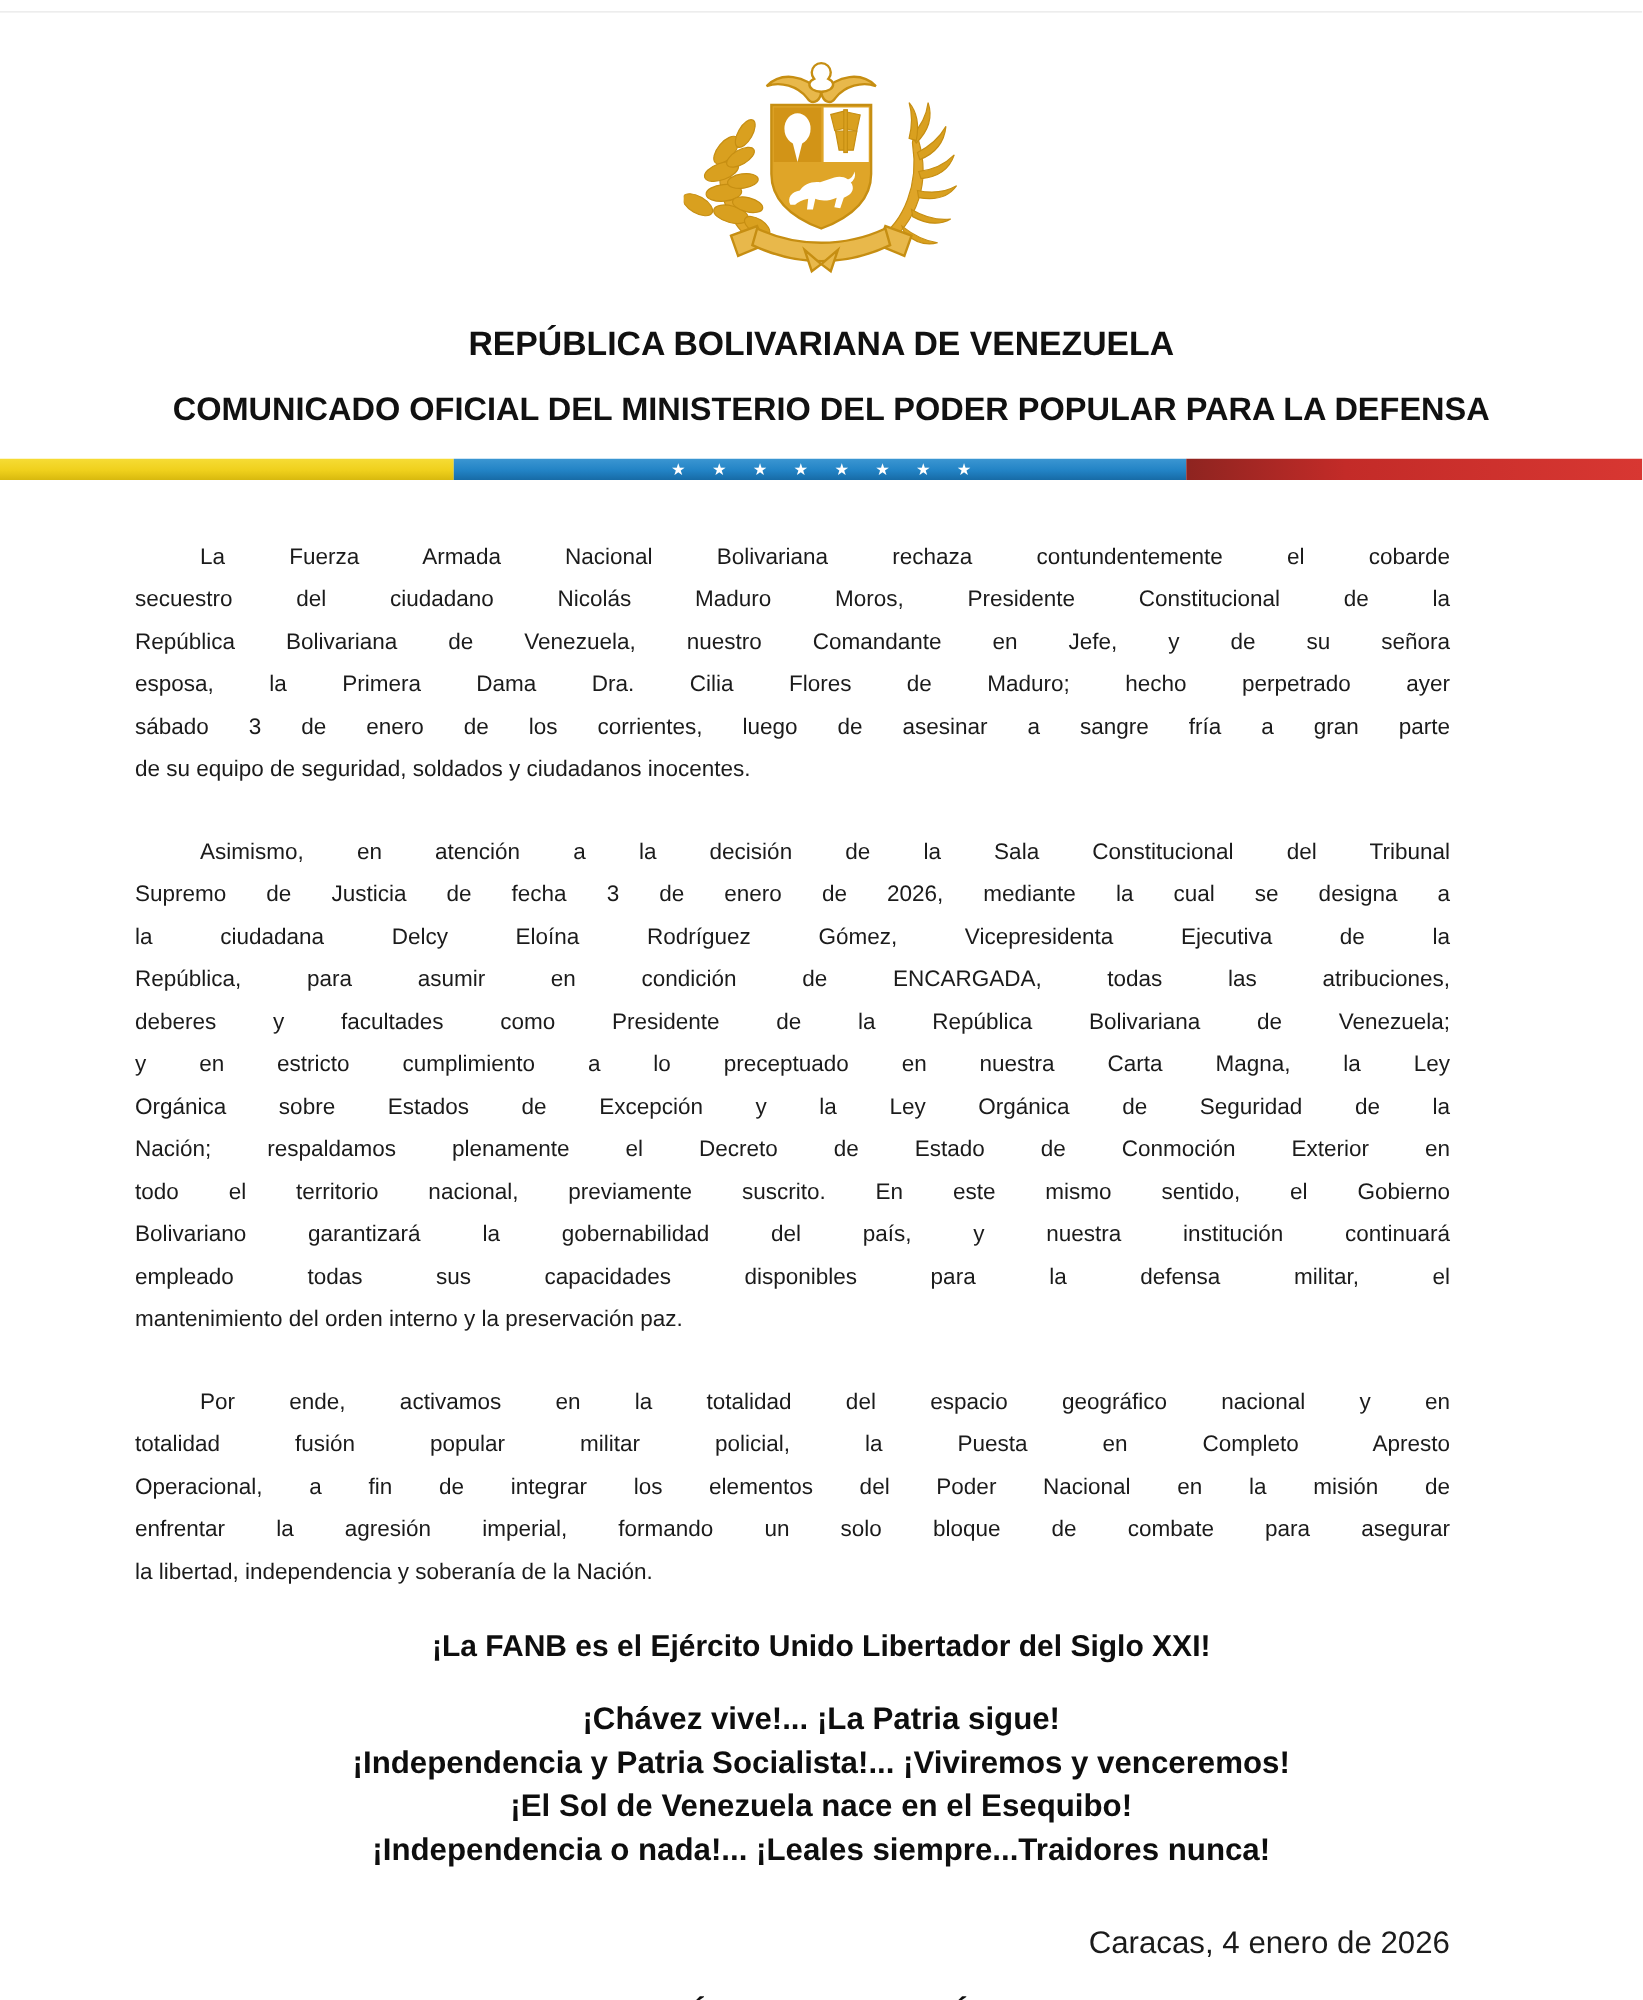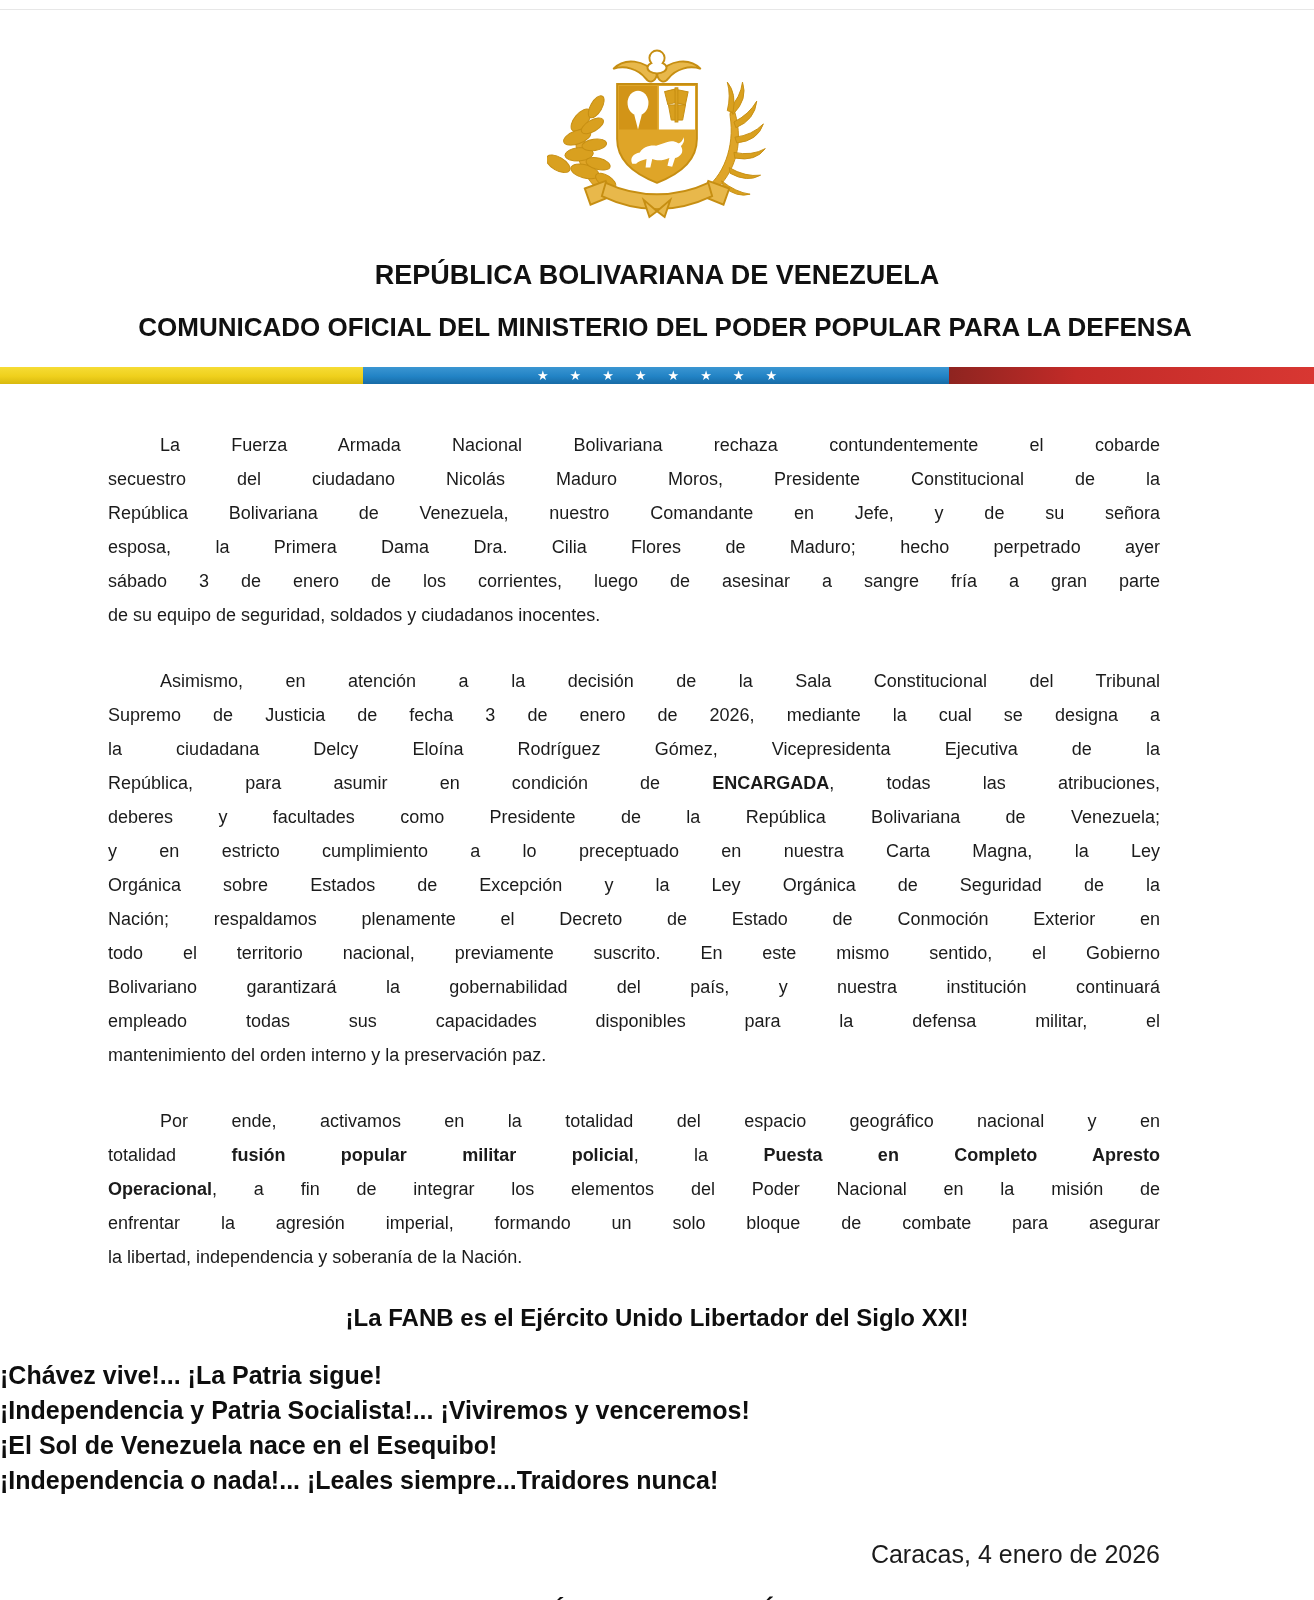--- a/index.html
+++ b/index.html
@@ -57,30 +57,30 @@
   .body-paragraphs{margin-top:44px;}
   .para{margin-bottom:32px;}
   .para:last-child{margin-bottom:0;}
   .line{
     font-size:18px;line-height:34px;
     text-align:justify;text-align-last:justify;
     white-space:normal;
   }
   .line.first{text-indent:52px;}
   .line.lastline{text-align-last:left;}
-  .b{font-weight:bold;}
+  .b{font-weight:normal;}
   .fanb-line{
     margin-top:30px;
     text-align:center;
     font-size:24px;font-weight:bold;color:#0e0e0e;
     width:1314px;margin-left:-108px;
   }
   .slogans{
     margin-top:26px;
-    text-align:left;
+    text-align:center;
     width:1314px;margin-left:-108px;
   }
   .slogan{
     font-size:25px;font-weight:bold;line-height:35px;color:#0e0e0e;
   }
   .dateline{
     margin-top:42px;
     text-align:right;
     font-size:25px;color:#1b1b1b;
   }

